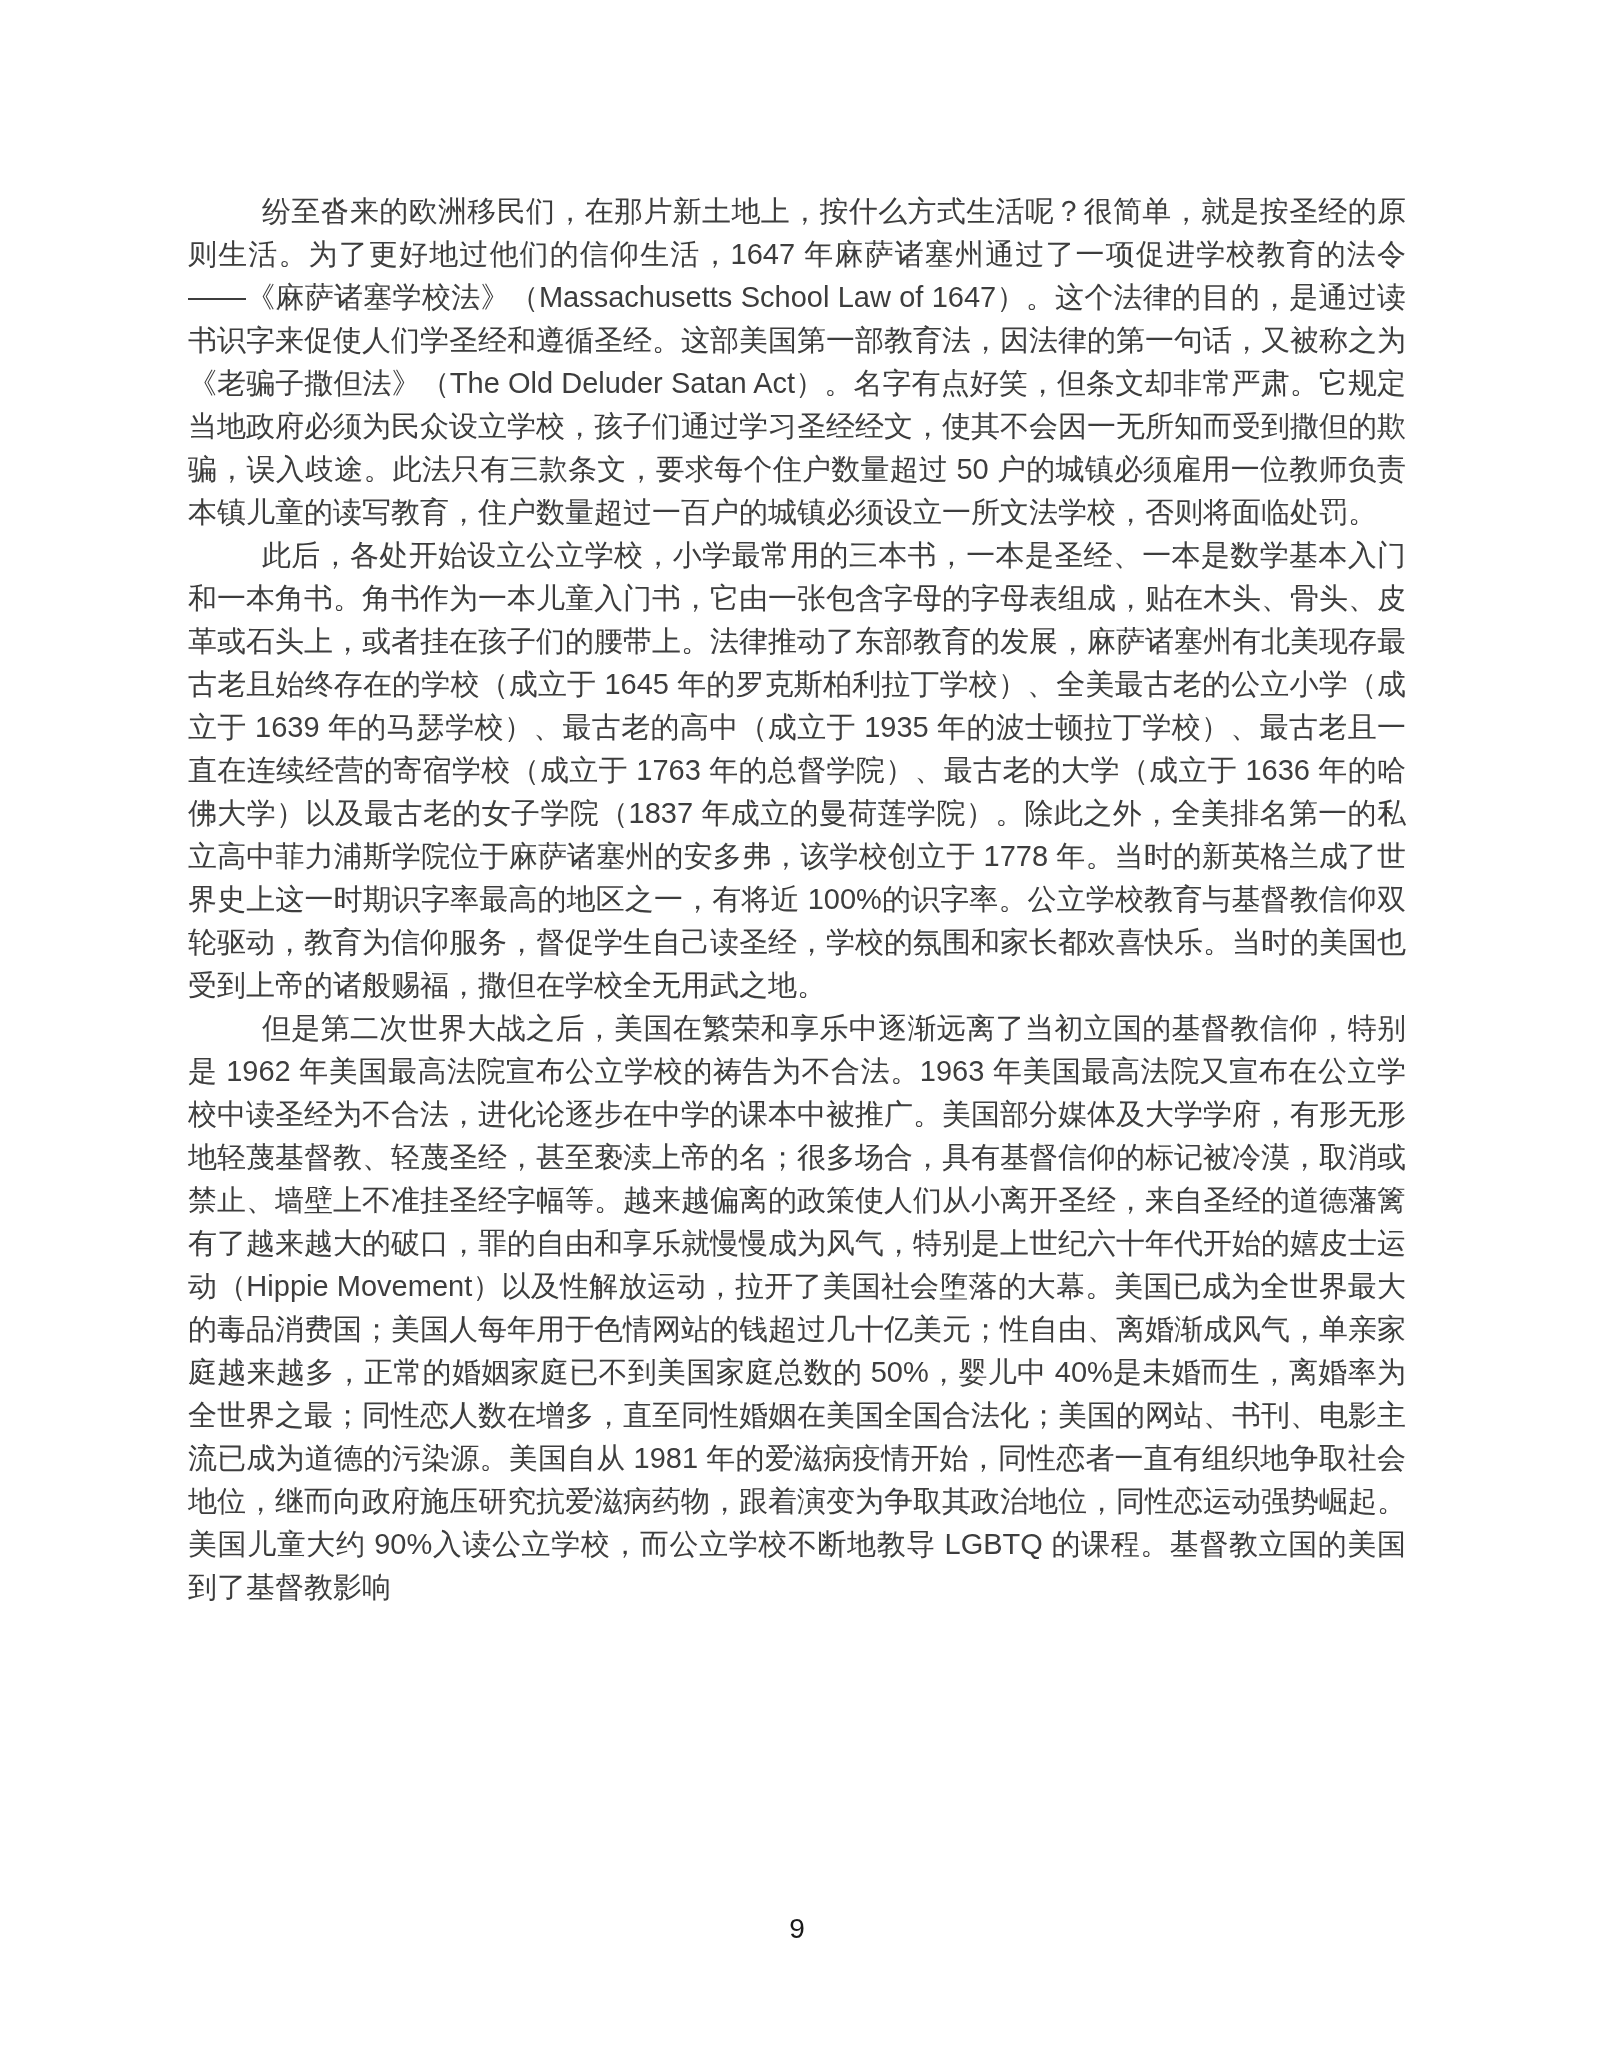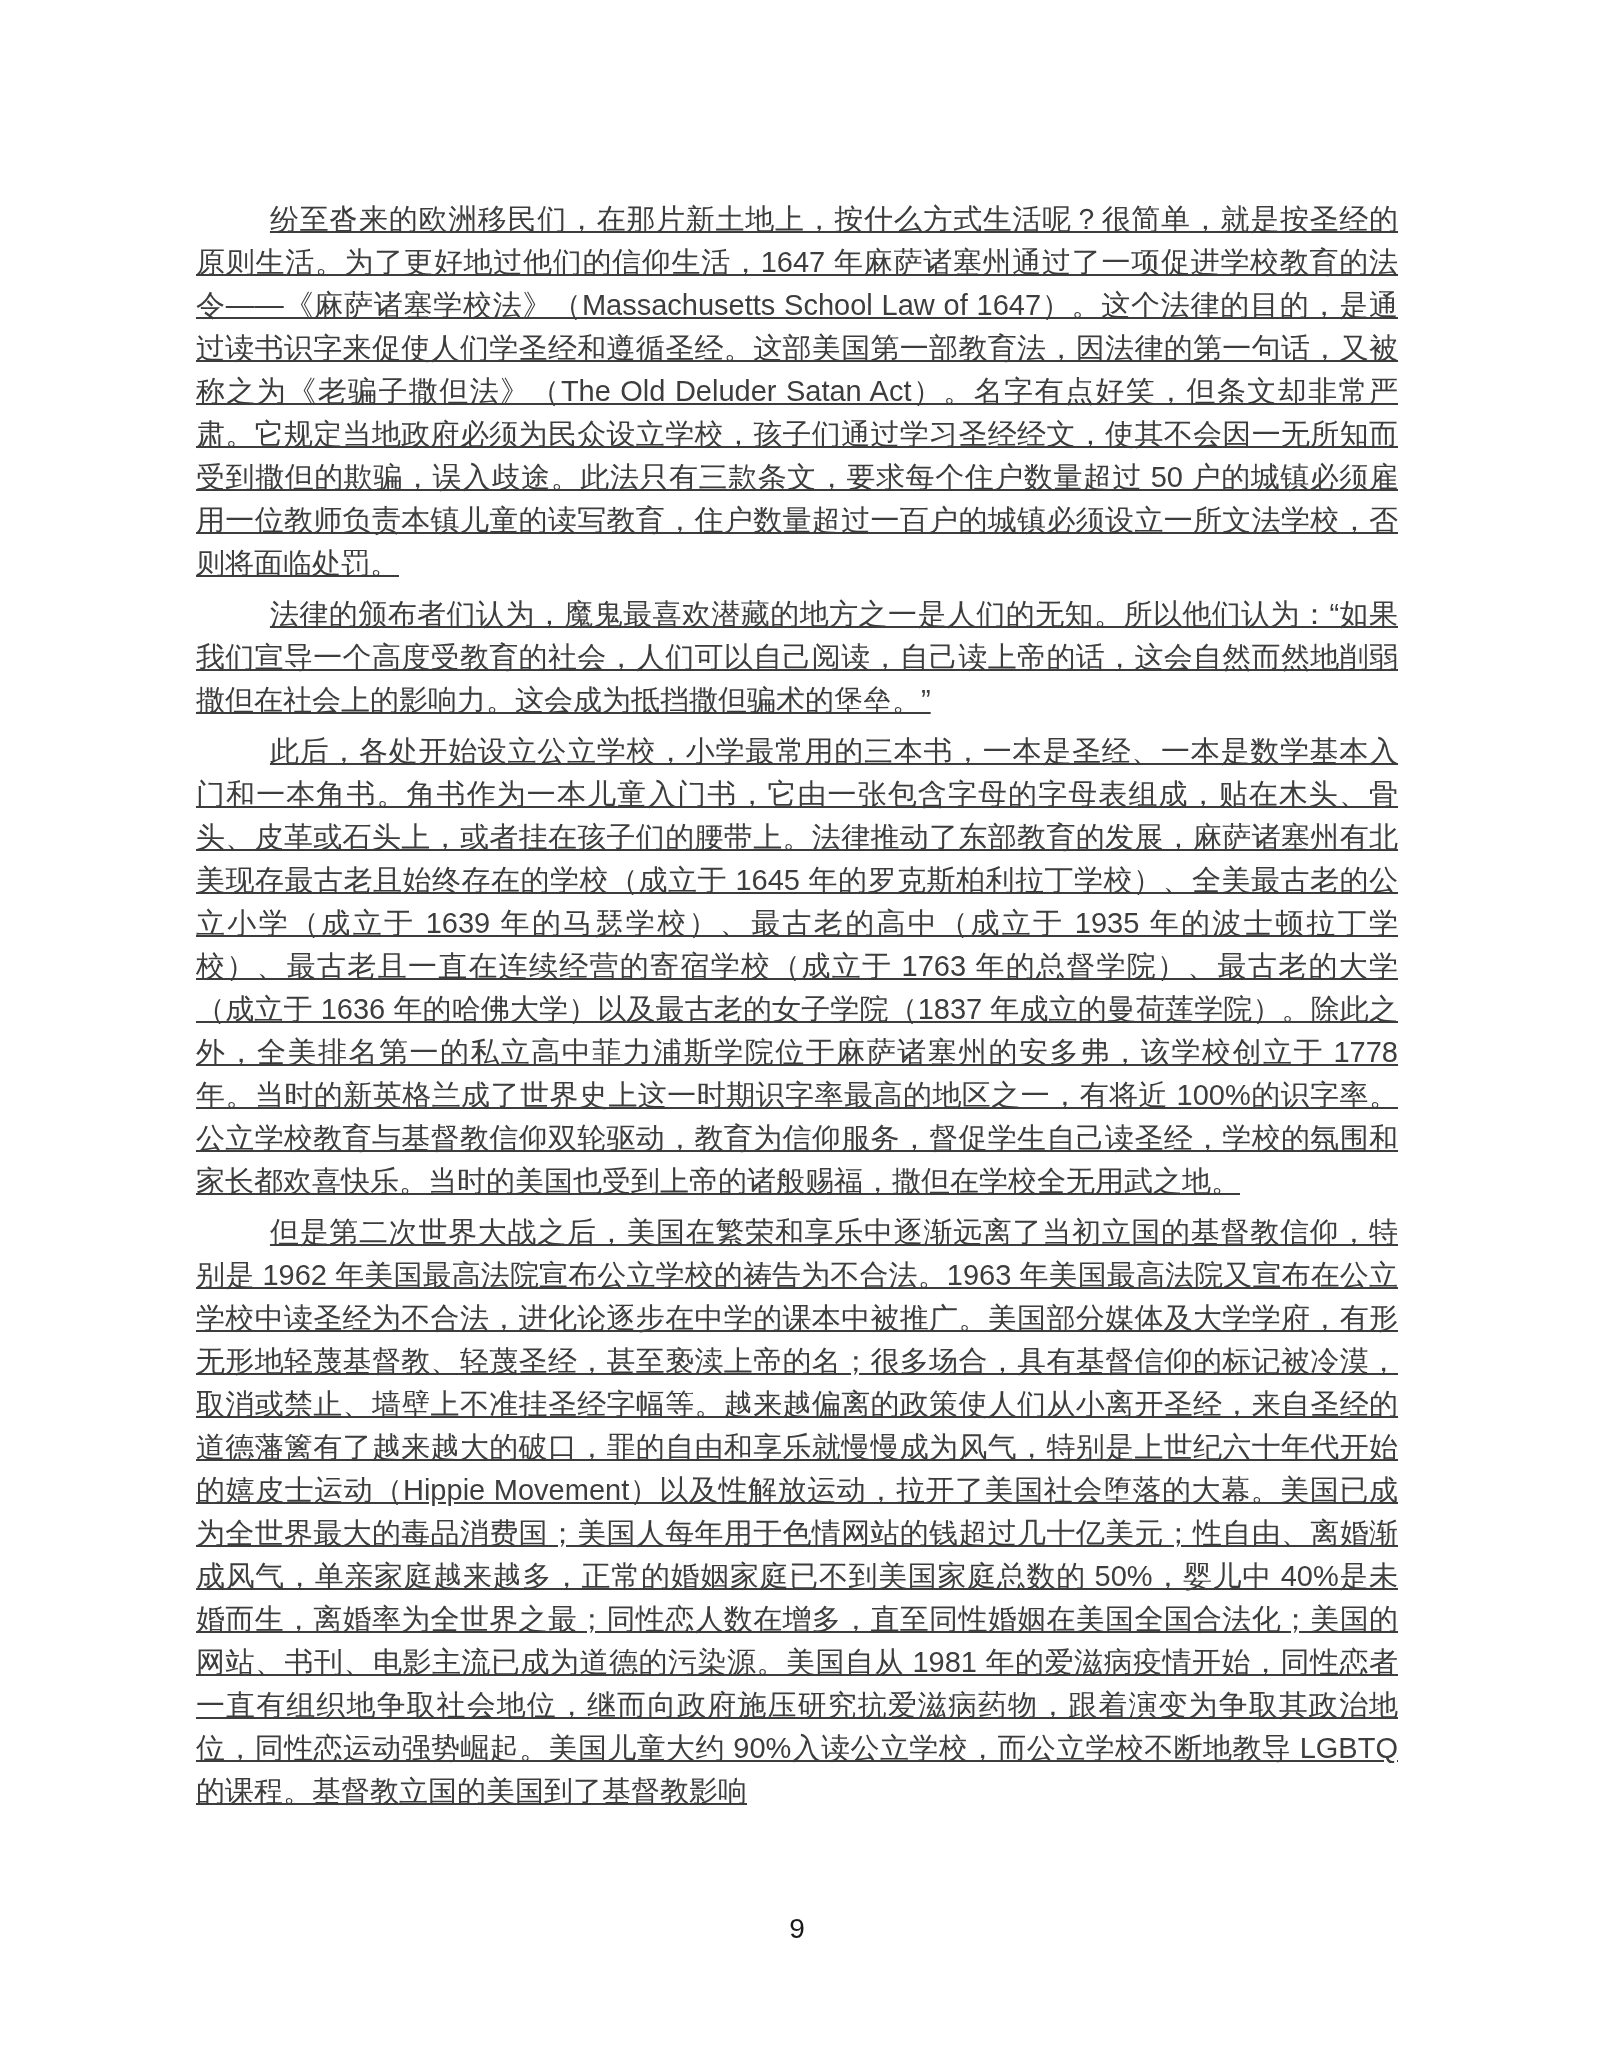--- a/index.html
+++ b/index.html
@@ -20,41 +20,39 @@
     left: 188px;
     top: 190px;
     width: 1218px;
     color: #3d3d3d;
     font-size: 29px;
     line-height: 43px;
     text-align: justify;
     text-justify: inter-ideograph;
   }
   .para {
-    margin: 8px;
+    margin: 0;
     padding: 0;
     text-indent: 2.55em;
     word-break: break-all;
-    text-decoration: underline;
   }
   .footer {
     position: absolute;
     left: 188px;
     top: 1912px;
     width: 1218px;
     text-align: center;
     font-size: 28px;
     line-height: 34px;
     color: #1a1a1a;
   }
 </style>
 </head>
 <body>
 
 <div class="page">
   <main class="content">
     <p class="para">纷至沓来的欧洲移民们，在那片新土地上，按什么方式生活呢？很简单，就是按圣经的原则生活。为了更好地过他们的信仰生活，1647 年麻萨诸塞州通过了一项促进学校教育的法令——《麻萨诸塞学校法》（Massachusetts School Law of 1647）。这个法律的目的，是通过读书识字来促使人们学圣经和遵循圣经。这部美国第一部教育法，因法律的第一句话，又被称之为《老骗子撒但法》（The Old Deluder Satan Act）。名字有点好笑，但条文却非常严肃。它规定当地政府必须为民众设立学校，孩子们通过学习圣经经文，使其不会因一无所知而受到撒但的欺骗，误入歧途。此法只有三款条文，要求每个住户数量超过 50 户的城镇必须雇用一位教师负责本镇儿童的读写教育，住户数量超过一百户的城镇必须设立一所文法学校，否则将面临处罚。</p>
-    <p class="para">法律的颁布者们认为，魔鬼最喜欢潜藏的地方之一是人们的无知。所以他们认为：“如果我们宣导一个高度受教育的社会，人们可以自己阅读，自己读上帝的话，这会自然而然地削弱撒但在社会上的影响力。这会成为抵挡撒但骗术的堡垒。”</p>
     <p class="para">此后，各处开始设立公立学校，小学最常用的三本书，一本是圣经、一本是数学基本入门和一本角书。角书作为一本儿童入门书，它由一张包含字母的字母表组成，贴在木头、骨头、皮革或石头上，或者挂在孩子们的腰带上。法律推动了东部教育的发展，麻萨诸塞州有北美现存最古老且始终存在的学校（成立于 1645 年的罗克斯柏利拉丁学校）、全美最古老的公立小学（成立于 1639 年的马瑟学校）、最古老的高中（成立于 1935 年的波士顿拉丁学校）、最古老且一直在连续经营的寄宿学校（成立于 1763 年的总督学院）、最古老的大学（成立于 1636 年的哈佛大学）以及最古老的女子学院（1837 年成立的曼荷莲学院）。除此之外，全美排名第一的私立高中菲力浦斯学院位于麻萨诸塞州的安多弗，该学校创立于 1778 年。当时的新英格兰成了世界史上这一时期识字率最高的地区之一，有将近 100%的识字率。公立学校教育与基督教信仰双轮驱动，教育为信仰服务，督促学生自己读圣经，学校的氛围和家长都欢喜快乐。当时的美国也受到上帝的诸般赐福，撒但在学校全无用武之地。</p>
     <p class="para">但是第二次世界大战之后，美国在繁荣和享乐中逐渐远离了当初立国的基督教信仰，特别是 1962 年美国最高法院宣布公立学校的祷告为不合法。1963 年美国最高法院又宣布在公立学校中读圣经为不合法，进化论逐步在中学的课本中被推广。美国部分媒体及大学学府，有形无形地轻蔑基督教、轻蔑圣经，甚至亵渎上帝的名；很多场合，具有基督信仰的标记被冷漠，取消或禁止、墙壁上不准挂圣经字幅等。越来越偏离的政策使人们从小离开圣经，来自圣经的道德藩篱有了越来越大的破口，罪的自由和享乐就慢慢成为风气，特别是上世纪六十年代开始的嬉皮士运动（Hippie Movement）以及性解放运动，拉开了美国社会堕落的大幕。美国已成为全世界最大的毒品消费国；美国人每年用于色情网站的钱超过几十亿美元；性自由、离婚渐成风气，单亲家庭越来越多，正常的婚姻家庭已不到美国家庭总数的 50%，婴儿中 40%是未婚而生，离婚率为全世界之最；同性恋人数在增多，直至同性婚姻在美国全国合法化；美国的网站、书刊、电影主流已成为道德的污染源。美国自从 1981 年的爱滋病疫情开始，同性恋者一直有组织地争取社会地位，继而向政府施压研究抗爱滋病药物，跟着演变为争取其政治地位，同性恋运动强势崛起。美国儿童大约 90%入读公立学校，而公立学校不断地教导 LGBTQ 的课程。基督教立国的美国到了基督教影响</p>
   </main>
   <footer class="footer">9</footer>
 </div>
 
 </body></html>

